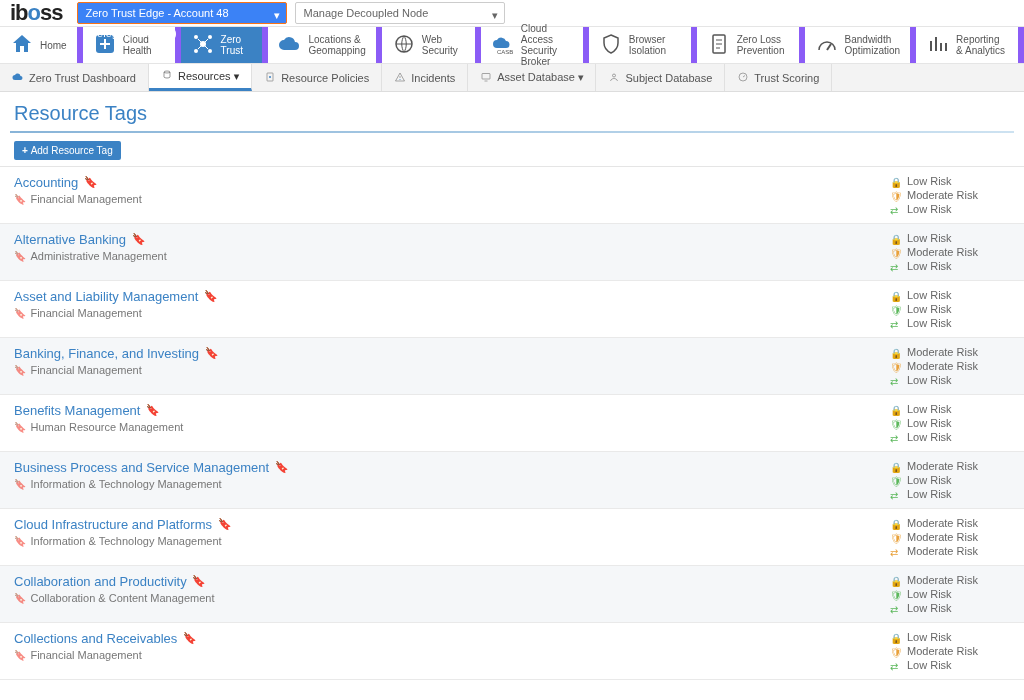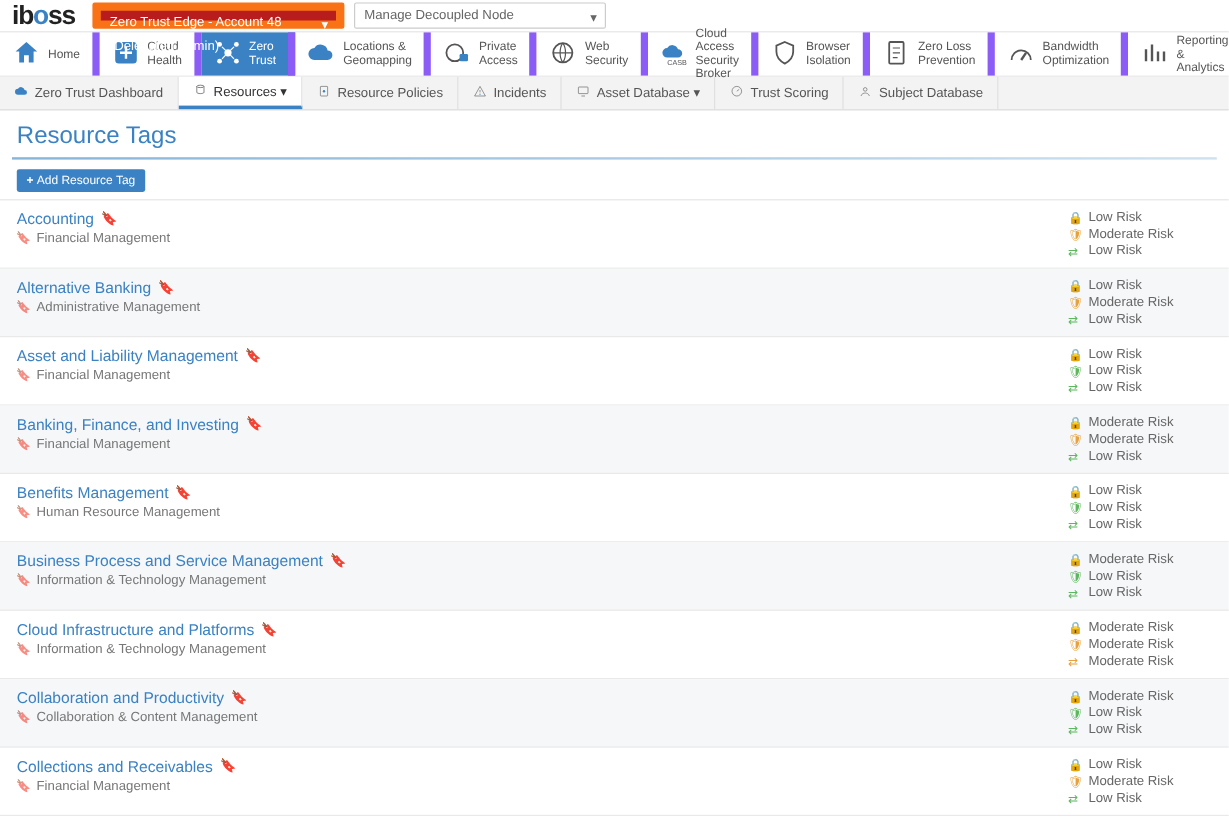--- a/index.html
+++ b/index.html
@@ -1,20 +1,20 @@
 <!DOCTYPE html>
 <html><head>
 <meta charset="utf-8">
 <style>
 *{box-sizing:border-box;margin:0;padding:0;font-family:"Segoe UI",Arial,sans-serif}
 body{background:#fff;font-size:12px;color:#333;width:1024px}
 .topbar{display:flex;align-items:center;height:26px;padding:0 4px;gap:8px}
 .logo{font-size:22px;font-weight:700;letter-spacing:-1px;color:#222;padding:0 6px}
 .logo .o{color:#3b82c4}
-.acct-select{background:#b91c1c;color:#fff;border:7px solid #f97316;height:22px;line-height:20px;padding:0 24px 0 8px;font-size:11px;width:210px;position:relative;border-radius:2px}
+.acct-select{background:#3b82f6;color:#fff;border:1px solid #f97316;height:22px;line-height:20px;padding:0 24px 0 8px;font-size:11px;width:210px;position:relative;border-radius:2px}
 .acct-select::after{content:"▾";position:absolute;right:6px;top:2px;color:#fff}
 .node-select{background:#fff;border:1px solid #ccc;height:22px;line-height:20px;padding:0 24px 0 8px;font-size:11px;width:210px;color:#666;position:relative;border-radius:2px}
 .node-select::after{content:"▾";position:absolute;right:6px;top:2px;color:#666}
 .mainnav{display:flex;border-top:1px solid #e5e5e5;border-bottom:1px solid #e5e5e5;height:38px}
 .mainnav .item{display:flex;align-items:center;gap:6px;padding:0 10px;font-size:10px;color:#555;cursor:pointer;border-right:6px solid #8b5cf6;line-height:1.1}
 .mainnav .item.active{background:#3b82c4;color:#fff}
 .mainnav .item svg{width:24px;height:24px;fill:#3b82c4;flex-shrink:0}
 .mainnav .item.active svg{fill:#fff}
 .mainnav .item .lbl{max-width:70px}
 .subnav{display:flex;background:#f3f3f3;border-bottom:1px solid #ddd;height:28px;align-items:center;font-size:11px}
@@ -80,27 +80,20 @@
       <span class="lbl">Zero Trust</span>
     </div>
     <div class="item">
       <span><svg viewBox="0 0 24 24">
           <path d="M6 18a5 5 0 010-10 6 6 0 0111 2 4 4 0 010 8H6z"></path>
         </svg></span>
       <span class="lbl">Locations &amp; Geomapping</span>
     </div>
     <div class="item">
       <span><svg viewBox="0 0 24 24">
-          <circle cx="10" cy="12" r="7" fill="none" stroke="currentColor" stroke-width="1.5"></circle>
-          <rect x="14" y="13" width="7" height="6" rx="1"></rect>
-        </svg></span>
-      <span class="lbl">Private Access</span>
-    </div>
-    <div class="item">
-      <span><svg viewBox="0 0 24 24">
           <circle cx="12" cy="12" r="8" fill="none" stroke="currentColor" stroke-width="1.5"></circle>
           <path d="M4 12h16M12 4c3 4 3 12 0 16M12 4c-3 4-3 12 0 16" fill="none" stroke="currentColor"></path>
         </svg></span>
       <span class="lbl">Web Security</span>
     </div>
     <div class="item">
       <span><svg viewBox="0 0 24 24">
           <path d="M6 16a4 4 0 010-8 5 5 0 019 1 3 3 0 010 7H6z"></path>
           <text x="6" y="22" font-size="6" fill="currentColor">CASB</text>
         </svg></span>
@@ -164,32 +157,32 @@
     </div>
     <div class="sitem">
       <span><svg viewBox="0 0 24 24">
           <rect x="4" y="5" width="16" height="11" rx="1" fill="none" stroke="currentColor"></rect>
           <path d="M9 20h6" stroke="currentColor"></path>
         </svg></span>
       <span>Asset Database ▾</span>
     </div>
     <div class="sitem">
       <span><svg viewBox="0 0 24 24">
+          <circle cx="12" cy="9" r="3" fill="none" stroke="currentColor"></circle>
+          <path d="M5 20c1-4 5-5 7-5s6 1 7 5" fill="none" stroke="currentColor"></path>
+        </svg></span>
+      <span>Subject Database</span>
+    </div>
+    <div class="sitem">
+      <span><svg viewBox="0 0 24 24">
           <circle cx="12" cy="12" r="8" fill="none" stroke="currentColor"></circle>
           <path d="M12 12l4-3" stroke="currentColor"></path>
         </svg></span>
       <span>Trust Scoring</span>
     </div>
-    <div class="sitem">
-      <span><svg viewBox="0 0 24 24">
-          <circle cx="12" cy="9" r="3" fill="none" stroke="currentColor"></circle>
-          <path d="M5 20c1-4 5-5 7-5s6 1 7 5" fill="none" stroke="currentColor"></path>
-        </svg></span>
-      <span>Subject Database</span>
-    </div>
   </div>
 
 <div class="page-title">Resource Tags</div>
 <div class="title-rule"></div>
 
 <button class="add-btn">Add Resource Tag</button>
 
 <div class="list" id="list">
     <div class="row">
       <div class="row-left">

